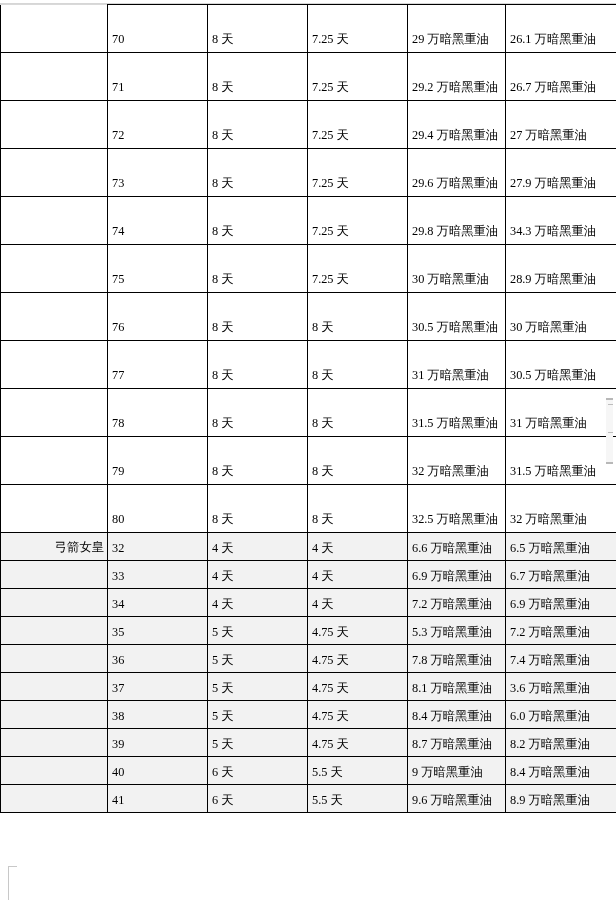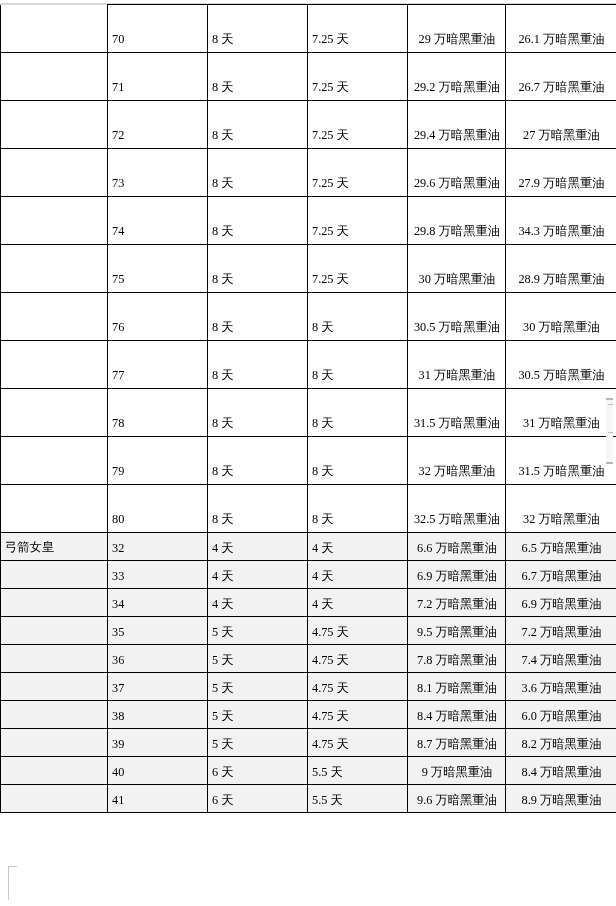--- a/index.html
+++ b/index.html
@@ -54,33 +54,34 @@
 
   
   td.name-cell {
     border-left: 1.2px solid #000000;
     border-right: 1.3px solid #000000;
     border-top: 1.1px solid #d9d9d9;
     border-bottom: 1.1px solid #d9d9d9;
     vertical-align: top;
     padding-top: 3px;
     font-size: 12.3px;
+    text-align: right;
   }
   tr.sec-upper:first-child td.name-cell { border-top: 1.1px solid #d9d9d9; }
 
   
   tr.sec-upper td { height: 48px; background: #ffffff; }
   tr.sec-upper td.name-cell { background: #ffffff; }
 
   
   tr.sec-lower td { height: 28px; background: #f2f2f2; line-height: 21px; }
   tr.sec-lower td.name-cell { background: #f2f2f2; vertical-align: top; padding-top: 4px; }
 
   
-  td.cost { vertical-align: bottom; text-align: center; }
+  td.cost { vertical-align: bottom; }
   tr.sec-upper td.cost { vertical-align: bottom; }
   td.cost.wrapped { vertical-align: top; padding-top: 18px; }
 
   
   #top-hairline {
     position: absolute;
     left: 0px; top: 3px;
     width: 616px; height: 1px;
     background: #d6d6d6;
   }
@@ -246,21 +247,21 @@
           <td class="time">4 天</td>
           <td class="time">4 天</td>
           <td class="cost">7.2 万暗黑重油</td>
           <td class="cost">6.9 万暗黑重油</td>
         </tr>
         <tr class="sec-lower">
           <td class="name-cell"></td>
           <td class="lvl">35</td>
           <td class="time">5 天</td>
           <td class="time">4.75 天</td>
-          <td class="cost">9.5 万暗黑重油</td>
+          <td class="cost">5.3 万暗黑重油</td>
           <td class="cost">7.2 万暗黑重油</td>
         </tr>
         <tr class="sec-lower">
           <td class="name-cell"></td>
           <td class="lvl">36</td>
           <td class="time">5 天</td>
           <td class="time">4.75 天</td>
           <td class="cost">7.8 万暗黑重油</td>
           <td class="cost">7.4 万暗黑重油</td>
         </tr>

